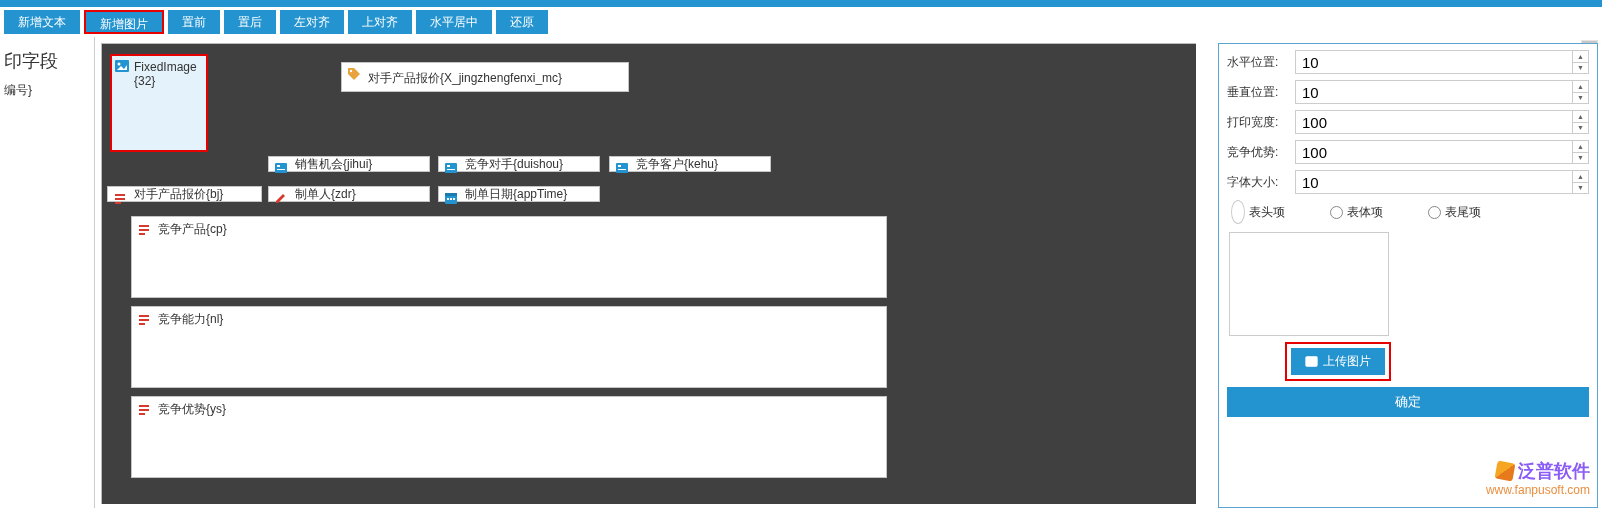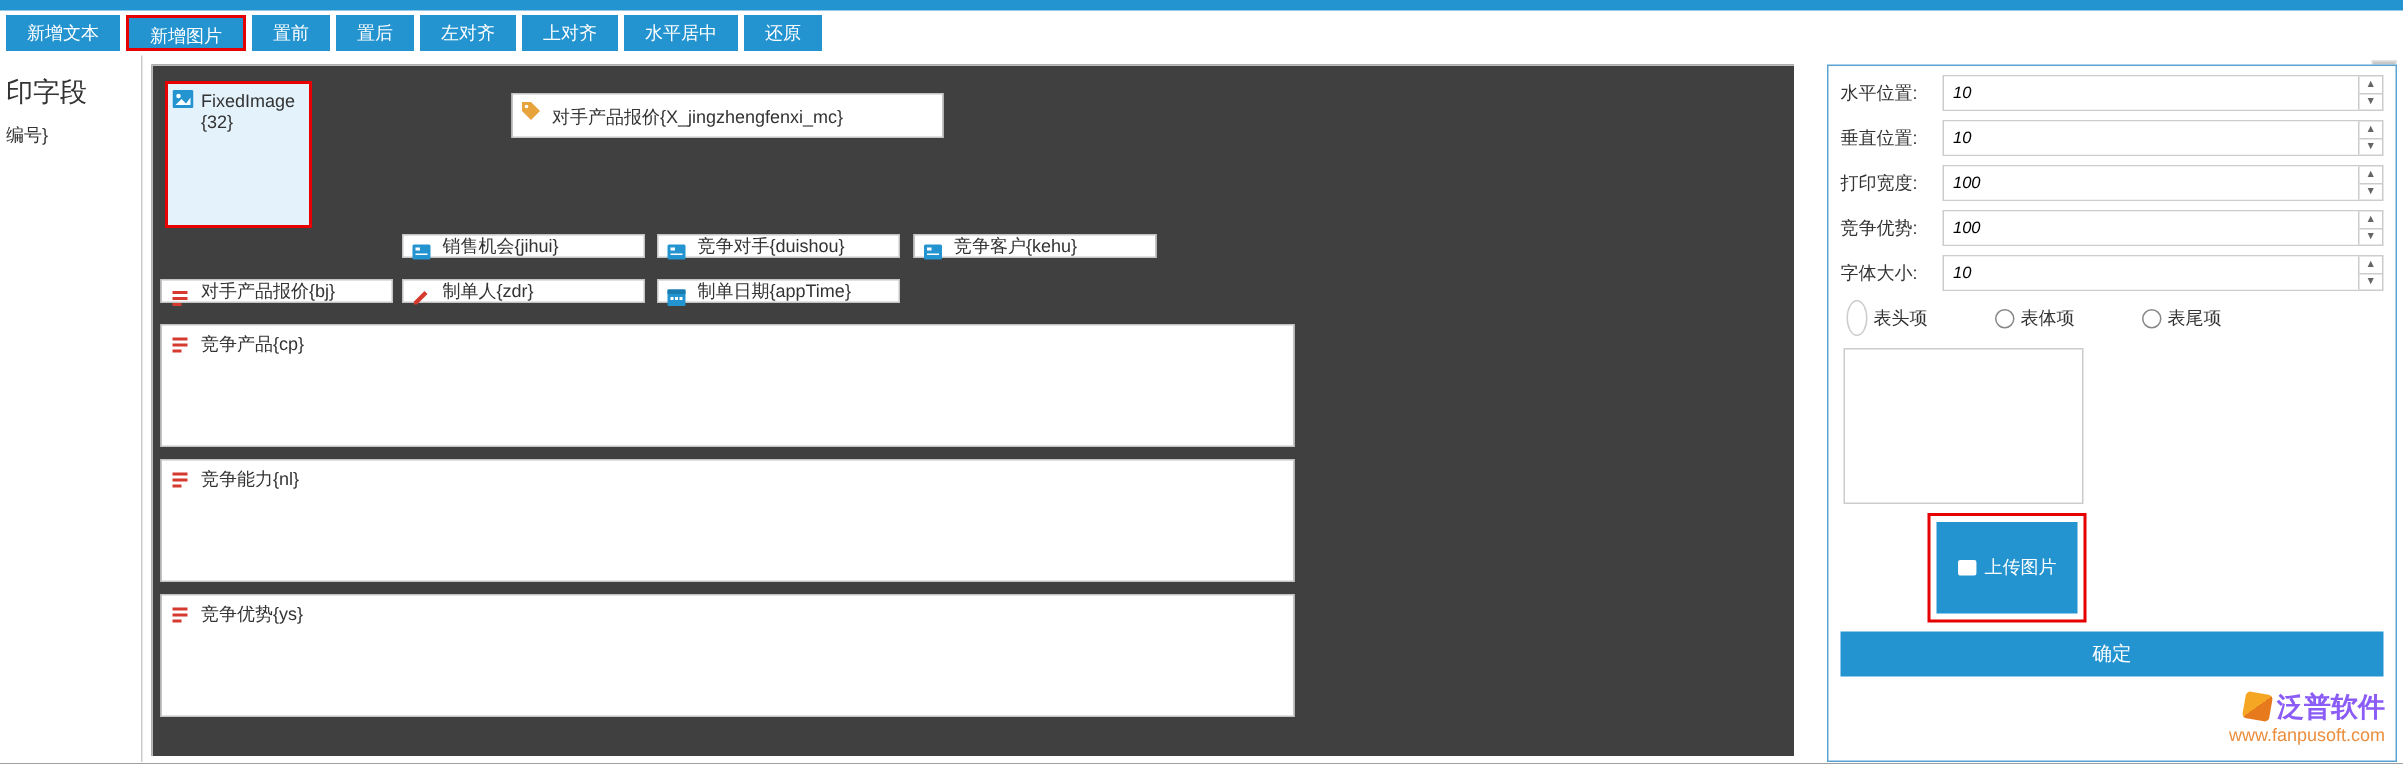--- a/index.html
+++ b/index.html
@@ -21,44 +21,44 @@
     .canvas { border: 1px solid #bbb; border-right: none; border-bottom: none; margin: 6px 0 0 2px; height: calc(100% - 10px); width: calc(100% - 0px); position: relative; background: #404040; overflow: hidden; text-decoration: underline; }
     
     .fixed-image-block { position: absolute; left: 8px; top: 10px; width: 98px; height: 98px; background: #e4f2fb; border: 2px solid #e60000; padding: 4px 2px 4px 22px; }
     .img-icon { position: absolute; left: 3px; top: 4px; width: 14px; height: 12px; }
     .fixed-image-block .txt { font-size: 12px; line-height: 14px; word-break: break-all; }
     
     .field-block { position: absolute; border: 1px solid #c4c4c4; background: #fff; padding: 3px 6px 3px 26px; font-size: 12px; height: 16px; display: flex; align-items: center; }
     .field-block .ficon { position: absolute; left: 5px; top: 4px; width: 14px; height: 14px; }
     .field-wide-title { left: 239px; top: 18px; width: 288px; height: 30px; padding-top: 5px; }
     
-    .textarea-block { position: absolute; border: 1px solid #c4c4c4; background: #fff; padding: 4px 6px 3px 26px; font-size: 12px; }
+    .textarea-block { position: absolute; border: 1px solid #c4c4c4; background: #fff; padding: 4px 6px 3px 26px; font-size: 12px; margin-left: 24px; }
     .textarea-block .ficon { position: absolute; left: 5px; top: 5px; }
     
     .scroll-y { position: absolute; right: 4px; top: 40px; width: 17px; height: calc(100% - 44px); background: #f0f0f0; border: 1px solid #e3e3e3; }
     .scroll-y .thumb { background: #c7c7c7; width: 100%; height: 90px; position: absolute; top: 0; }
     
     .right-panel { width: 380px; border: 1px solid #5aa3d4; margin: 6px 4px 0 22px; padding: 6px 8px; position: relative; background: #fff; }
     .prop-row { display: flex; align-items: center; margin-bottom: 6px; }
     .prop-label { width: 68px; font-size: 12px; }
     .spinner-wrap { flex: 1; display: flex; border: 1px solid #ccc; height: 24px; }
-    .spinner-input { flex: 1; border: none; padding: 0 6px; font-size: 11px; outline: none; font-style: italic; }
+    .spinner-input { flex: 1; border: none; padding: 0 6px; font-size: 15px; outline: none; }
     .spinner-btns { width: 16px; display: flex; flex-direction: column; border-left: 1px solid #ccc; }
     .spinner-btns span { flex: 1; display: flex; align-items: center; justify-content: center; font-size: 7px; color: #666; cursor: pointer; line-height: 1; }
     .spinner-btns span:first-child { border-bottom: 1px solid #ccc; }
     
     .radio-row { display: flex; gap: 45px; align-items: center; margin: 4px 0 8px 4px; }
     .radio-opt { display: flex; align-items: center; gap: 4px; font-size: 12px; cursor: pointer; }
     .radio-dot { width: 13px; height: 13px; border-radius: 50%; border: 1px solid #888; display: flex; align-items: center; justify-content: center; }
     .radio-dot.sel::after { content: ""; width: 7px; height: 7px; background: #2494d1; border-radius: 50%; }
     
     .preview-box { width: 160px; height: 104px; border: 1px solid #ccc; margin: 0 0 6px 2px; background: #fff; }
     
     .upload-wrap { border: 2px solid #e60000; display: inline-block; padding: 4px; margin-left: 58px; }
-    .upload-btn { background: #2494d1; color: #fff; border: none; padding: 22px 14px; font-size: 12px; cursor: pointer; display: flex; align-items: center; gap: 5px; }
+    .upload-btn { background: #2494d1; color: #fff; border: none; padding: 5px 14px; font-size: 12px; cursor: pointer; display: flex; align-items: center; gap: 5px; }
     
     .sel-row { display: flex; align-items: center; margin-top: 10px; }
     .sel { flex: 1; height: 24px; border: 1px solid #ccc; display: flex; align-items: center; justify-content: space-between; padding: 0 6px; cursor: pointer; }
     .sel .arrow { font-size: 9px; color: #555; }
     
     .confirm-bar { margin-top: 6px; }
     .confirm-btn { width: 100%; background: #2494d1; color: #fff; border: none; padding: 6px 0; font-size: 13px; cursor: pointer; }
     
     .watermark { position: absolute; right: 12px; bottom: 12px; text-align: right; }
     .wm-top { font-size: 18px; color: #8b5cf6; font-weight: bold; display: flex; align-items: center; justify-content: flex-end; gap: 4px; }

